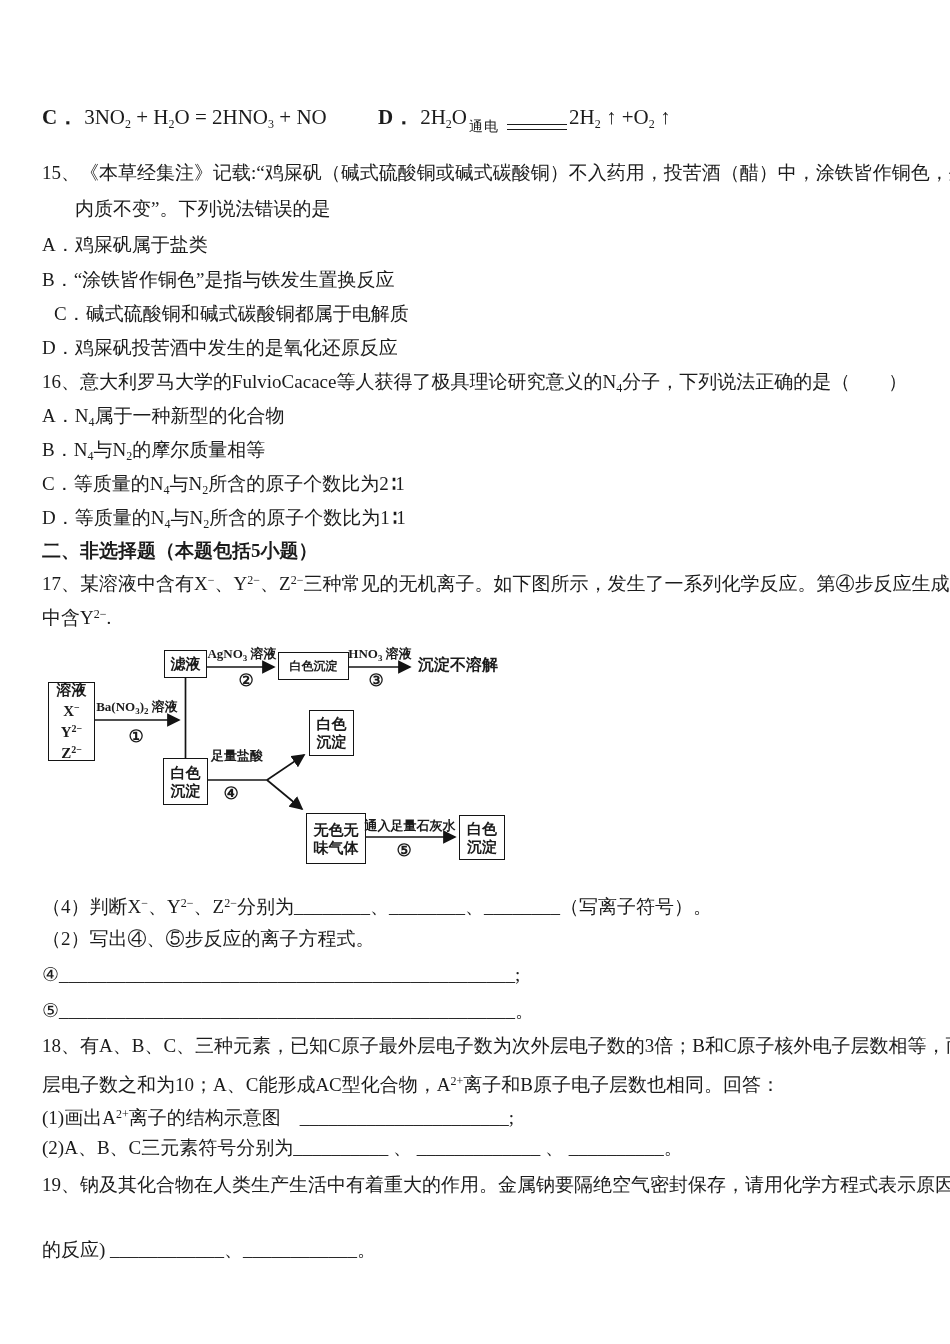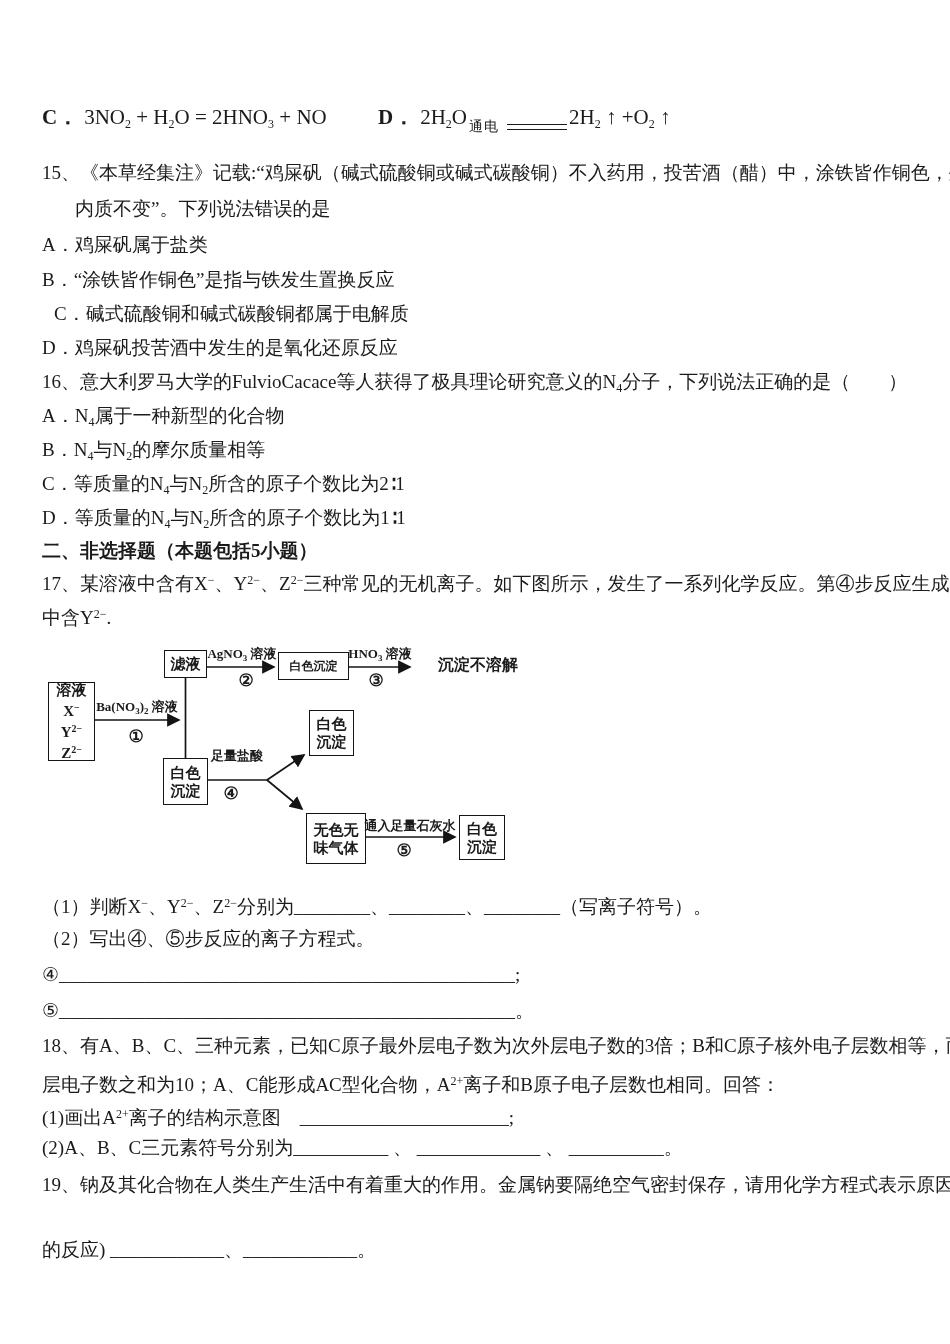--- a/index.html
+++ b/index.html
@@ -20,21 +20,21 @@
   .cond-line{width:100%;min-width:60px;height:6px;border-top:1.7px solid #1b1b1b;border-bottom:1.7px solid #1b1b1b;box-sizing:border-box;}
   
   .diagram{position:absolute;left:46px;top:645px;width:480px;height:230px;}
   .dbox{position:absolute;border:1.7px solid #141414;box-sizing:border-box;
         display:flex;flex-direction:column;align-items:center;justify-content:center;
         font-weight:bold;text-align:center;background:#fff;}
   .dbox .bl{font-size:15px;line-height:18px;white-space:nowrap;}
   .dlabel{position:absolute;font-weight:bold;font-size:13px;line-height:14px;text-align:center;white-space:nowrap;}
   .dlabel sub{font-size:9px;vertical-align:-3px;}
   .dstep{position:absolute;font-weight:bold;font-size:17px;line-height:18px;text-align:center;}
-  .dtext{position:absolute;font-weight:bold;font-size:16px;white-space:nowrap;margin-left:20px;}
+  .dtext{position:absolute;font-weight:bold;font-size:16px;white-space:nowrap;}
   .ion sup, .dbox sup{font-size:10px;vertical-align:5px;}
   svg.flow{position:absolute;left:0;top:0;overflow:visible;}
 </style>
 </head>
 <body>
 
 <div class="line eq" style="left:42px;top:104px;">
   <span class="opt-label">C．</span><span><span>3NO</span><sub>2</sub><span> + H</span><sub>2</sub><span>O = 2HNO</span><sub>3</sub><span> + NO</span></span>
 </div>
 <div class="line eq" style="left:378px;top:104px;">
@@ -121,21 +121,21 @@
   <div class="dlabel" style="left:158px;top:2px;width:76px;"><span>AgNO</span><sub>3</sub><span> 溶液</span></div>
   <div class="dstep" style="left:182px;top:27px;width:36px;">②</div>
   <div class="dlabel" style="left:298px;top:2px;width:72px;"><span>HNO</span><sub>3</sub><span> 溶液</span></div>
   <div class="dstep" style="left:312px;top:27px;width:36px;">③</div>
   <div class="dlabel" style="left:158px;top:104px;width:66px;">足量盐酸</div>
   <div class="dstep" style="left:167px;top:140px;width:36px;">④</div>
   <div class="dlabel" style="left:314px;top:174px;width:100px;">通入足量石灰水</div>
   <div class="dstep" style="left:340px;top:197px;width:36px;">⑤</div>
 </div>
 
-<div class="line" style="left:42px;top:890px;"><span>（1）判断X</span><sup>−</sup><span>、Y</span><sup>2−</sup><span>、Z</span><sup>2−</sup><span>分别为________、________、________（写离子符号）。</span></div>
+<div class="line" style="left:42px;top:890px;"><span>（4）判断X</span><sup>−</sup><span>、Y</span><sup>2−</sup><span>、Z</span><sup>2−</sup><span>分别为________、________、________（写离子符号）。</span></div>
 <div class="line" style="left:42px;top:926px;">（2）写出④、⑤步反应的离子方程式。</div>
 <div class="line" style="left:42px;top:962px;">④________________________________________________;</div>
 <div class="line" style="left:42px;top:998px;">⑤________________________________________________。</div>
 
 <div class="line" style="left:42px;top:1033px;">18、有A、B、C、三种元素，已知C原子最外层电子数为次外层电子数的3倍；B和C原子核外电子层数相等，而最外</div>
 <div class="line" style="left:42px;top:1068px;"><span>层电子数之和为10；A、C能形成AC型化合物，A</span><sup>2+</sup><span>离子和B原子电子层数也相同。回答：</span></div>
 <div class="line" style="left:42px;top:1101px;"><span>(1)画出A</span><sup>2+</sup><span>离子的结构示意图　______________________;</span></div>
 <div class="line" style="left:42px;top:1135px;">(2)A、B、C三元素符号分别为__________ 、 _____________ 、 __________。</div>
 
 <div class="line" style="left:42px;top:1172px;">19、钠及其化合物在人类生产生活中有着重大的作用。金属钠要隔绝空气密封保存，请用化学方程式表示原因(Na 参与</div>

